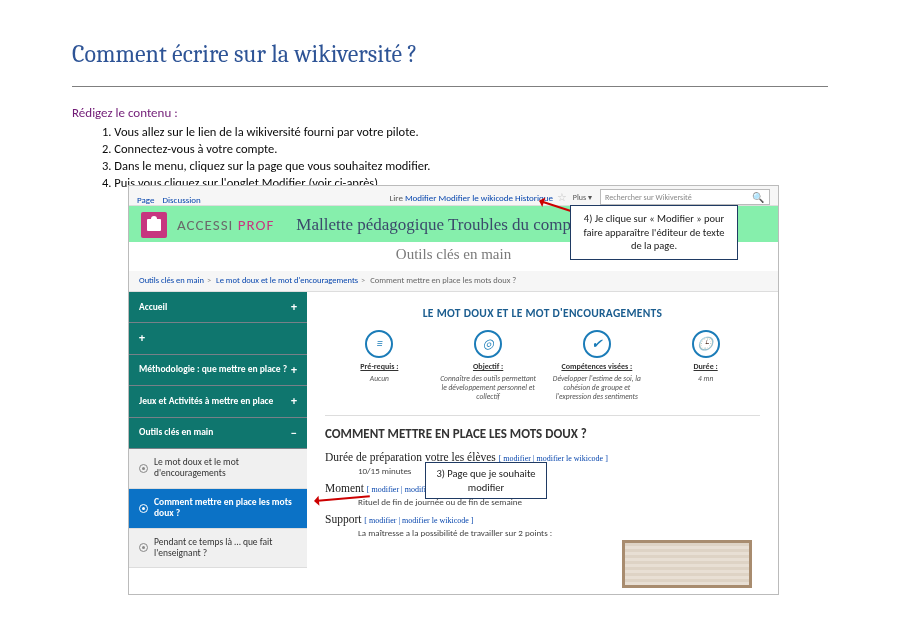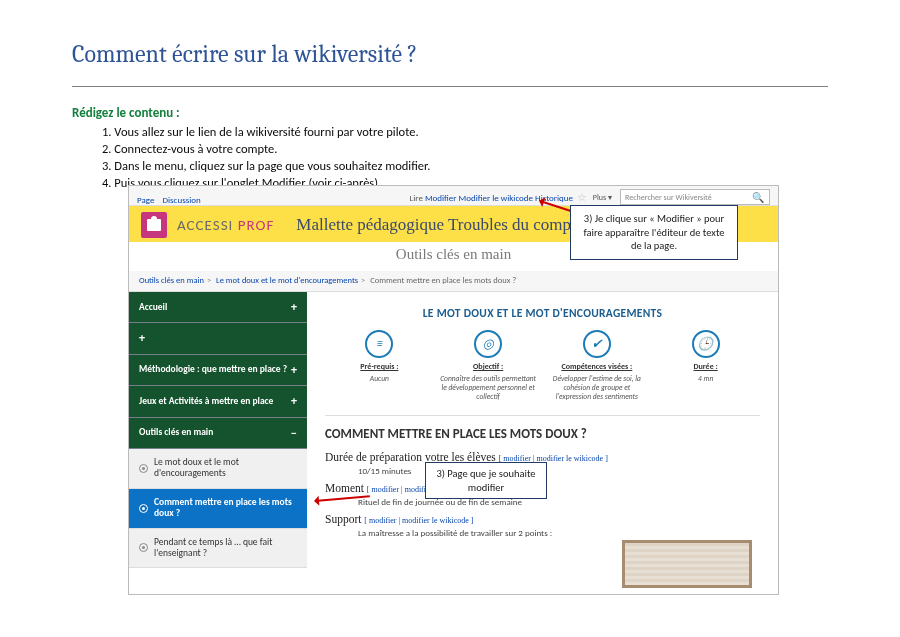--- a/index.html
+++ b/index.html
@@ -15,22 +15,22 @@
   .doc-title {
     font-family: Cambria, Georgia, serif;
     color: #2e5496;
     font-size: 24px;
     font-weight: normal;
     padding-bottom: 18px;
     border-bottom: 1px solid #7f7f7f;
     margin-bottom: 18px;
   }
   .section-label {
-    color: #15803d;
-    font-weight: bold;
+    color: #701a75;
+    font-weight: normal;
     font-size: 13px;
     margin-bottom: 4px;
   }
   ol.steps {
     list-style: decimal;
     list-style-position: inside;
     padding-left: 30px;
     font-size: 12.5px;
     color: #0a0a0a;
     margin-bottom: 6px;
@@ -58,37 +58,37 @@
     color: #0645ad;
   }
   .ss-top .left a, .ss-top .right a { color: #0645ad; text-decoration: none; margin-right: 6px; }
   .ss-top .right a { margin-right: 0; margin-left: 2px; }
   .ss-top .right { display: flex; align-items: center; }
   .ss-top .right .current { color: #555; }
   .star { color: #c6c6c6; font-size: 11px; margin-left: 4px; }
   .plus { color: #555; font-size: 8px; margin-left: 6px; }
   .search {
     margin-left: 8px;
-    width: 150px;
+    width: 170px;
     height: 16px;
     border: 1px solid #bbb;
     background: #fff;
     font-size: 8px;
     color: #888;
     padding: 0 4px;
     display: flex;
     align-items: center;
     justify-content: space-between;
   }
   .mag { color: #888; font-size: 10px; }
   .ss-banner {
     display: flex;
     align-items: center;
     padding: 6px 10px 4px 12px;
-    background: #fde047;
+    background: #86efac;
     border-top: 1px solid #ddd;
   }
   .logo-sq {
     width: 26px; height: 26px;
     background: #c7357f;
     border-radius: 2px;
     display: flex; align-items: center; justify-content: center;
     margin-right: 10px;
   }
   .logo-inner { width: 14px; height: 12px; background: #fff; border-radius: 1px; position: relative; }
@@ -114,21 +114,21 @@
     font-size: 8.5px;
     color: #0645ad;
     padding: 4px 0 6px 10px;
     background: #f6f6f6;
   }
   .breadcrumb .sep { color: #888; padding: 0 3px; }
   .breadcrumb .cur { color: #666; }
   .ss-body { display: flex; background: #fff; border-top: 1px solid #ddd; height: 320px;}
   .sidebar { width: 178px; flex: none; font-size: 9.5px; }
   .side-item {
-    background: #14532d;
+    background: #0f766e;
     color: #fff;
     padding: 8px 10px;
     border-bottom: 1px solid #778088;
     display: flex;
     justify-content: space-between;
     align-items: center;
     font-weight: bold;
     line-height: 1.2;
   }
   .side-item .pm { font-weight: bold; font-size: 12px; }
@@ -324,16 +324,16 @@
         <span>Support</span>
         <span class="modlink">[ modifier | modifier le wikicode ]</span>
       </div>
       <div class="body-txt">La maîtresse a la possibilité de travailler sur 2 points :</div>
     </div>
   </div>
   <div class="thumb"></div>
 </div>
 
 <div class="arrow-red arrow1"></div>
-<div class="callout c4">3) Je clique sur « Modifier » pour faire apparaître l'éditeur de texte de la page.</div>
+<div class="callout c4">4) Je clique sur « Modifier » pour faire apparaître l'éditeur de texte de la page.</div>
 
 <div class="arrow-red arrow2"></div>
 <div class="callout c3">3) Page que je souhaite modifier</div>
 
 </body></html>

